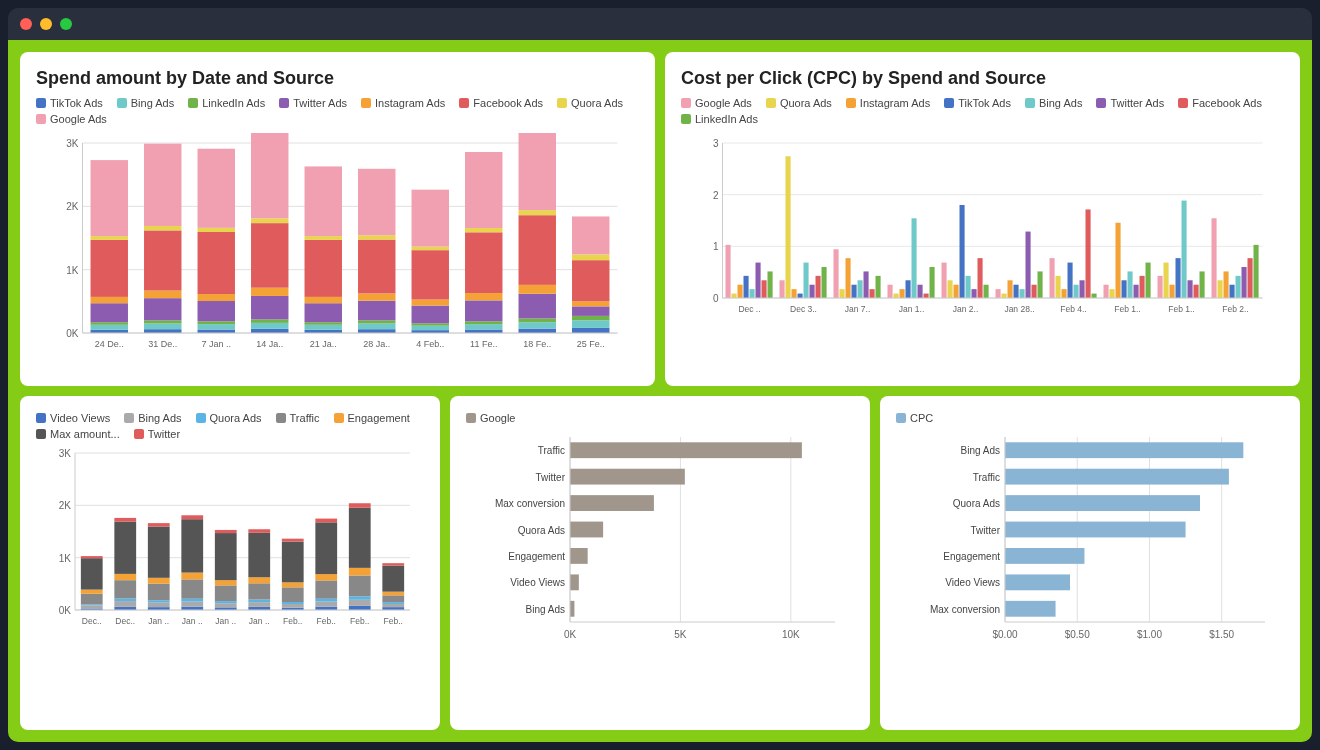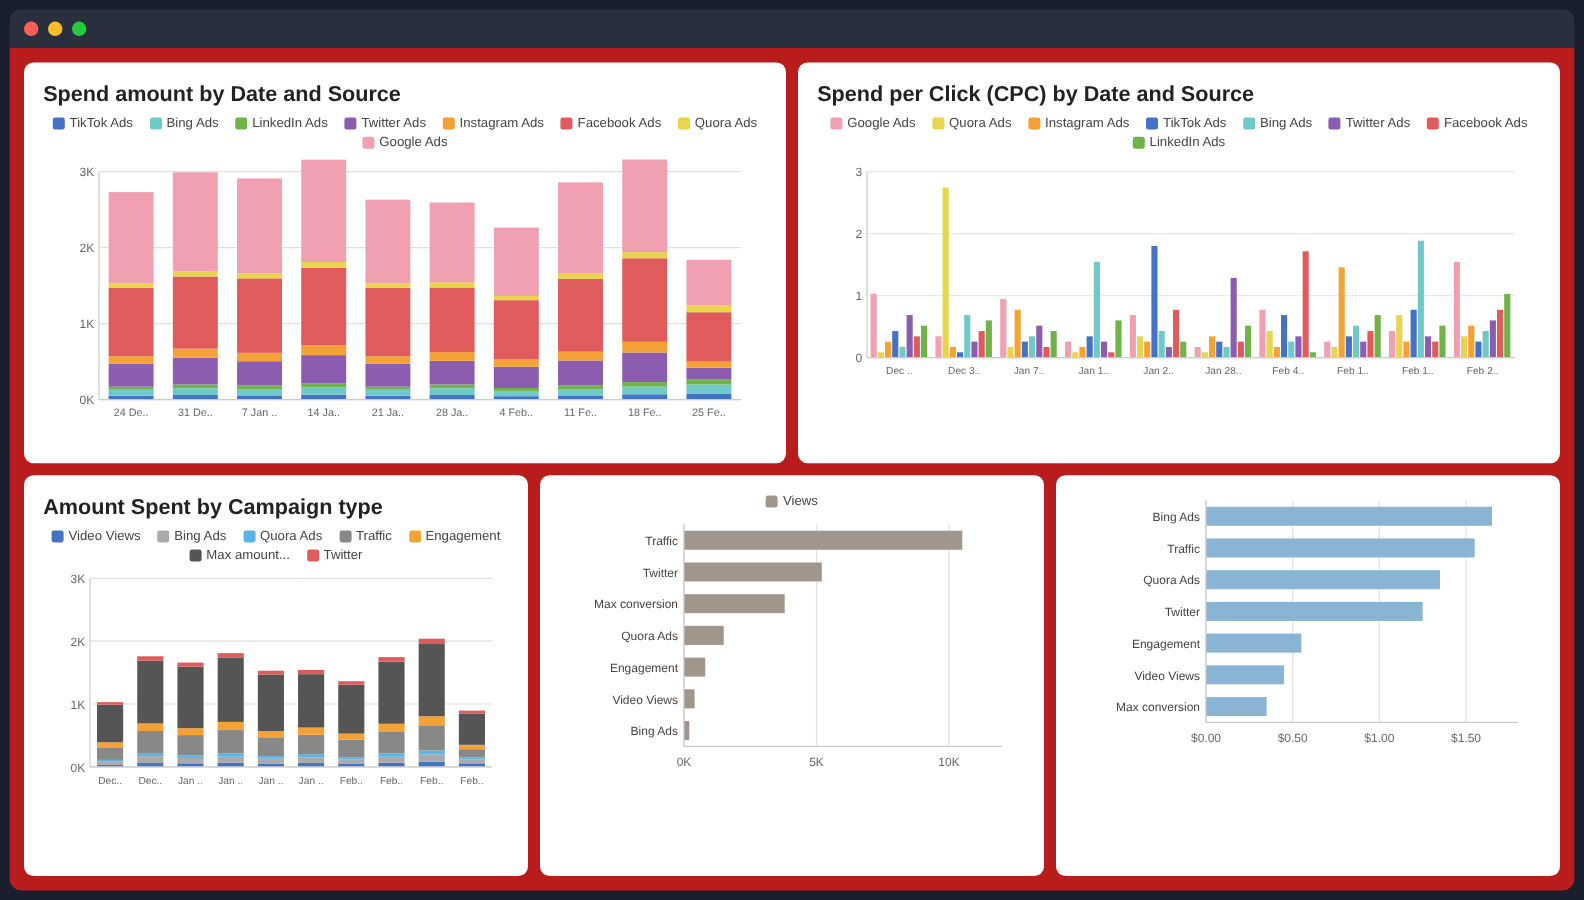--- a/index.html
+++ b/index.html
@@ -18,21 +18,21 @@
       display: flex;
       align-items: center;
       padding: 0 12px;
       gap: 8px;
     }
     .dot { width: 12px; height: 12px; border-radius: 50%; }
     .dot-red { background: #ff5f57; }
     .dot-yellow { background: #ffbd2e; }
     .dot-green { background: #28c840; }
     .dashboard {
-      background: #b91c1c;
+      background: #84cc16;
       border-radius: 0 0 10px 10px;
       padding: 12px;
       height: calc(750px - 32px - 16px);
       display: grid;
       grid-template-rows: 1fr 1fr;
       grid-template-columns: 1fr 1fr;
       gap: 10px;
     }
     .card {
       background: #fff;
@@ -44,21 +44,20 @@
       font-size: 18px;
       font-weight: 700;
       color: #222;
       margin-bottom: 8px;
     }
     .legend {
       display: flex;
       flex-wrap: wrap;
       gap: 4px 14px;
       margin-bottom: 8px;
-      justify-content: center;
     }
     .legend-item {
       display: flex;
       align-items: center;
       gap: 4px;
       font-size: 11px;
       color: #444;
     }
     .legend-dot {
       width: 10px;
@@ -227,21 +226,21 @@
           <rect x="524.525" y="121.46666666666667" width="37.449999999999996" height="5.7" fill="#e8d44d"></rect>
           <rect x="524.525" y="83.46666666666667" width="37.449999999999996" height="38" fill="#f0a0b0"></rect>
           <text x="543.25" y="214" text-anchor="middle" font-size="9" fill="#666">25 Fe..</text>
           <line x1="35" y1="10" x2="35" y2="200" stroke="#ccc" stroke-width="1"></line>
           <line x1="35" y1="200" x2="570" y2="200" stroke="#ccc" stroke-width="1"></line>
         </svg>
     </div>
   </div>
 
   <div class="card">
-    <div class="card-title">Spend per Click (CPC) by Date and Source</div>
+    <div class="card-title">Cost per Click (CPC) by Spend and Source</div>
     <div class="legend" id="cpc-date-legend">
         <div class="legend-item">
           <div class="legend-dot" style="background:#f0a0b0"></div>
           <span>Google Ads</span>
         </div>
         <div class="legend-item">
           <div class="legend-dot" style="background:#e8d44d"></div>
           <span>Quora Ads</span>
         </div>
         <div class="legend-item">
@@ -371,21 +370,20 @@
           <text x="543" y="179" text-anchor="middle" font-size="8.5" fill="#666">Feb 2..</text>
           <line x1="30" y1="10" x2="30" y2="165" stroke="#ccc" stroke-width="1"></line>
           <line x1="30" y1="165" x2="570" y2="165" stroke="#ccc" stroke-width="1"></line>
         </svg>
     </div>
   </div>
 
   <div class="bottom-row">
 
     <div class="card">
-      <div class="card-title">Amount Spent by Campaign type</div>
       <div class="legend" id="amount-campaign-legend">
           <div class="legend-item">
             <div class="legend-dot" style="background:#4472c4"></div>
             <span>Video Views</span>
           </div>
           <div class="legend-item">
             <div class="legend-dot" style="background:#aaa"></div>
             <span>Bing Ads</span>
           </div>
           <div class="legend-item">
@@ -502,21 +500,21 @@
             <line x1="35" y1="5" x2="35" y2="162" stroke="#ccc" stroke-width="1"></line>
             <line x1="35" y1="162" x2="370" y2="162" stroke="#ccc" stroke-width="1"></line>
           </svg>
       </div>
     </div>
 
     <div class="card">
       <div class="legend" id="clicks-legend">
           <div class="legend-item">
             <div class="legend-dot" style="background:#a0968c"></div>
-            <span>Views</span>
+            <span>Google</span>
           </div>
         </div>
       <div class="chart-area">
         <svg id="clicks-chart" width="100%" height="220" viewBox="0 0 380 220">
             <line x1="100" y1="5" x2="100" y2="190" stroke="#e0e0e0" stroke-width="1"></line>
             <text x="100" y="206" text-anchor="middle" font-size="10" fill="#666">0K</text>
             <line x1="210.41666666666669" y1="5" x2="210.41666666666669" y2="190" stroke="#e0e0e0" stroke-width="1"></line>
             <text x="210.41666666666669" y="206" text-anchor="middle" font-size="10" fill="#666">5K</text>
             <line x1="320.83333333333337" y1="5" x2="320.83333333333337" y2="190" stroke="#e0e0e0" stroke-width="1"></line>
             <text x="320.83333333333337" y="206" text-anchor="middle" font-size="10" fill="#666">10K</text>
@@ -534,20 +532,26 @@
             <text x="95" y="154.35714285714286" text-anchor="end" font-size="10" fill="#444">Video Views</text>
             <rect x="100" y="168.85714285714286" width="4.416666666666667" height="15.857142857142856" fill="#a0968c"></rect>
             <text x="95" y="180.78571428571428" text-anchor="end" font-size="10" fill="#444">Bing Ads</text>
             <line x1="100" y1="5" x2="100" y2="190" stroke="#ccc" stroke-width="1"></line>
             <line x1="100" y1="190" x2="365" y2="190" stroke="#ccc" stroke-width="1"></line>
           </svg>
       </div>
     </div>
 
     <div class="card">
+      <div class="legend" id="cpc-campaign-legend">
+          <div class="legend-item">
+            <div class="legend-dot" style="background:#8ab4d4"></div>
+            <span>CPC</span>
+          </div>
+        </div>
       <div class="chart-area">
         <svg id="cpc-campaign-chart" width="100%" height="220" viewBox="0 0 380 220">
             <line x1="105" y1="5" x2="105" y2="190" stroke="#e0e0e0" stroke-width="1"></line>
             <text x="105" y="206" text-anchor="middle" font-size="10" fill="#666">$0.00</text>
             <line x1="177.22222222222223" y1="5" x2="177.22222222222223" y2="190" stroke="#e0e0e0" stroke-width="1"></line>
             <text x="177.22222222222223" y="206" text-anchor="middle" font-size="10" fill="#666">$0.50</text>
             <line x1="249.44444444444446" y1="5" x2="249.44444444444446" y2="190" stroke="#e0e0e0" stroke-width="1"></line>
             <text x="249.44444444444446" y="206" text-anchor="middle" font-size="10" fill="#666">$1.00</text>
             <line x1="321.66666666666663" y1="5" x2="321.66666666666663" y2="190" stroke="#e0e0e0" stroke-width="1"></line>
             <text x="321.66666666666663" y="206" text-anchor="middle" font-size="10" fill="#666">$1.50</text>

